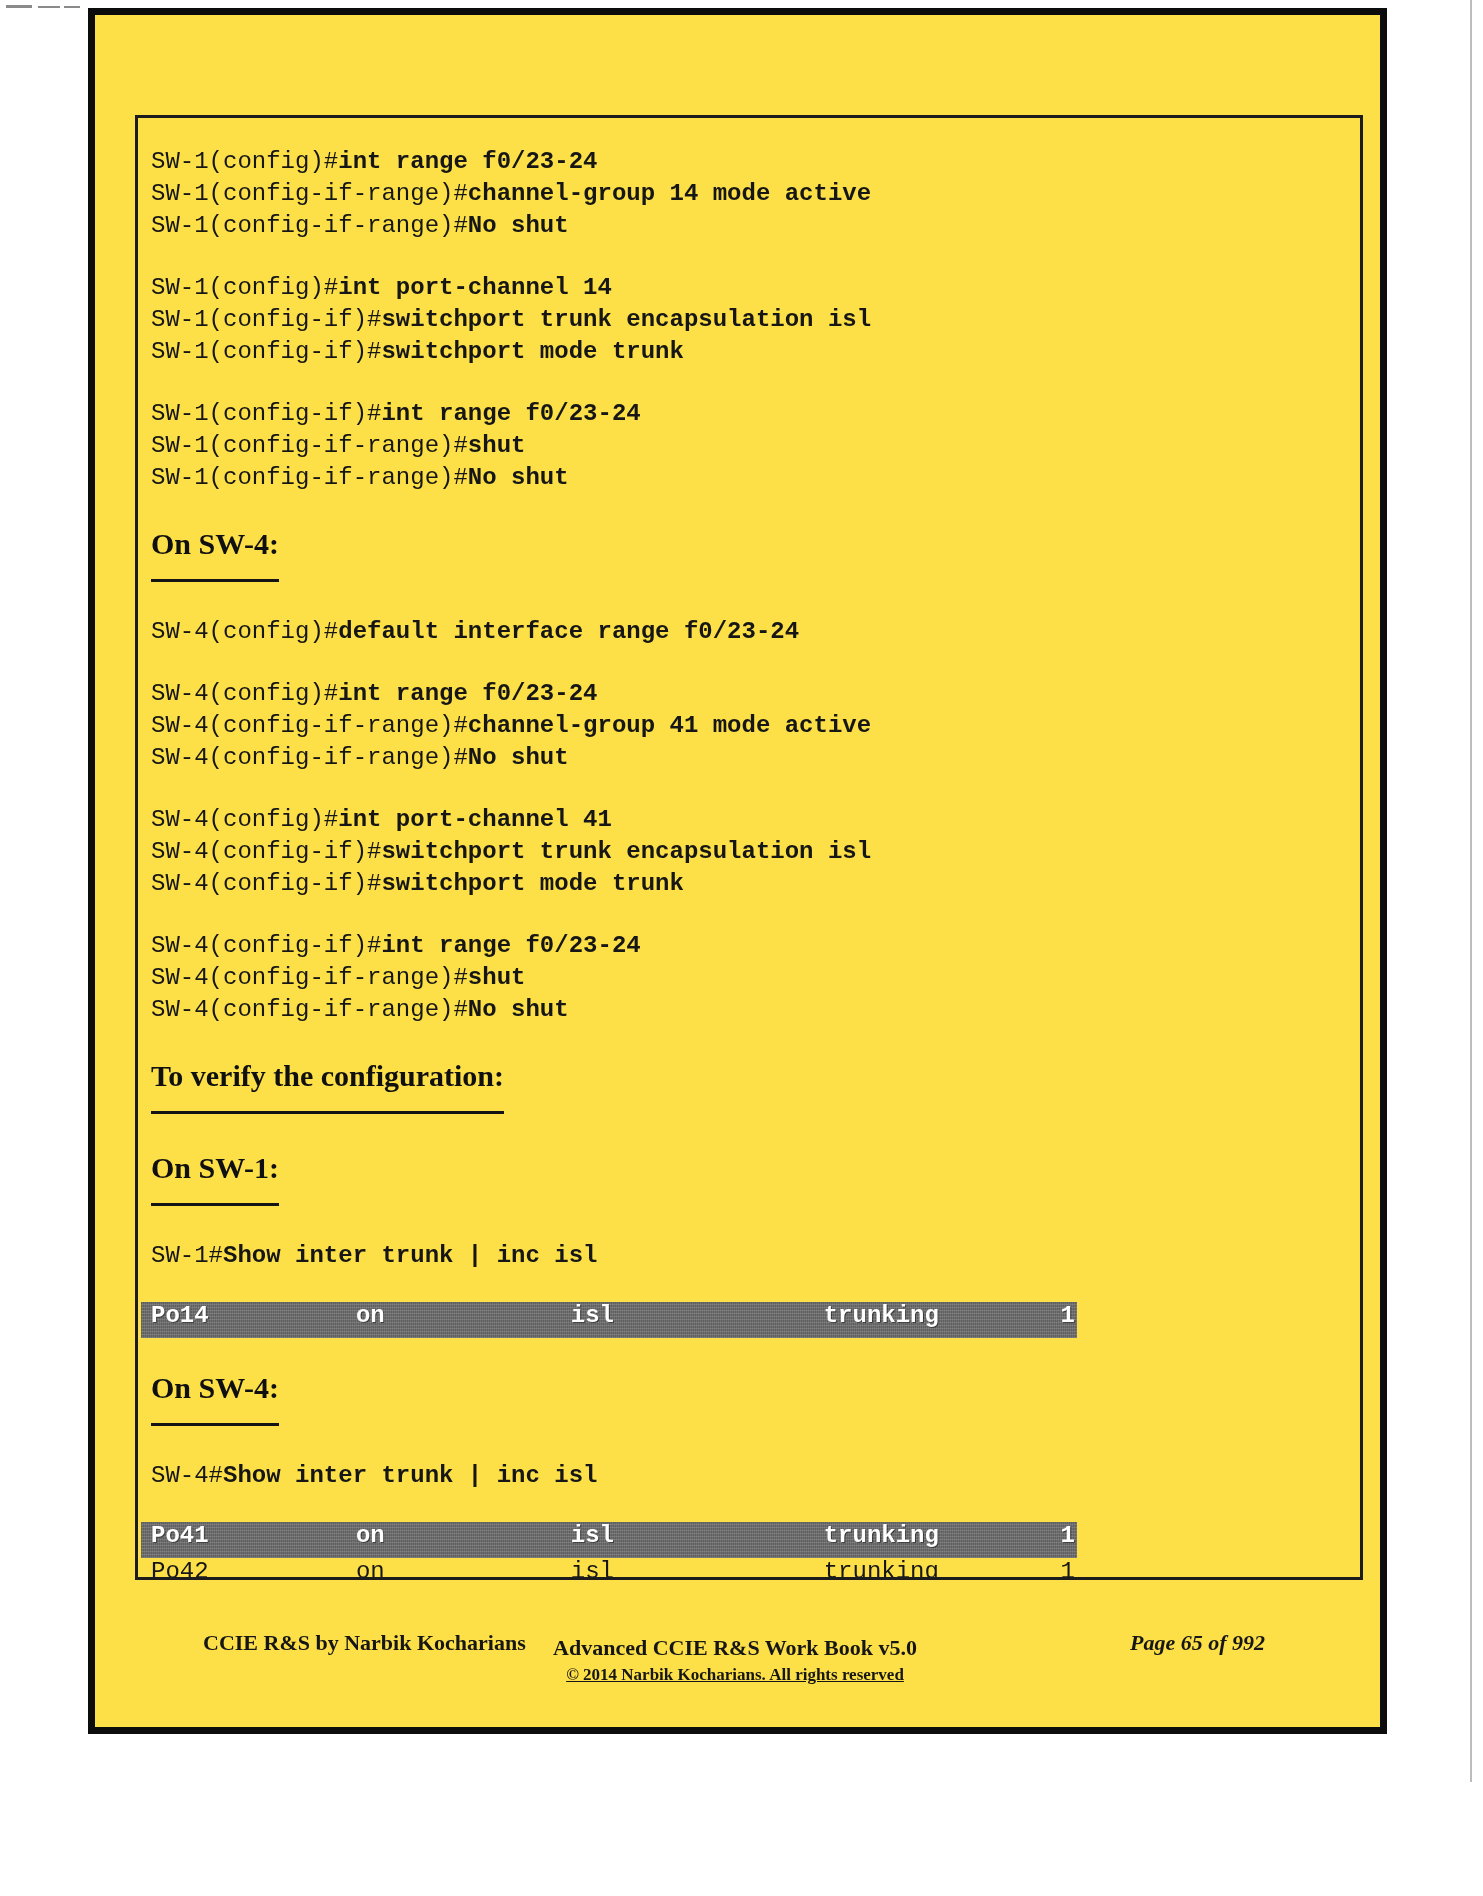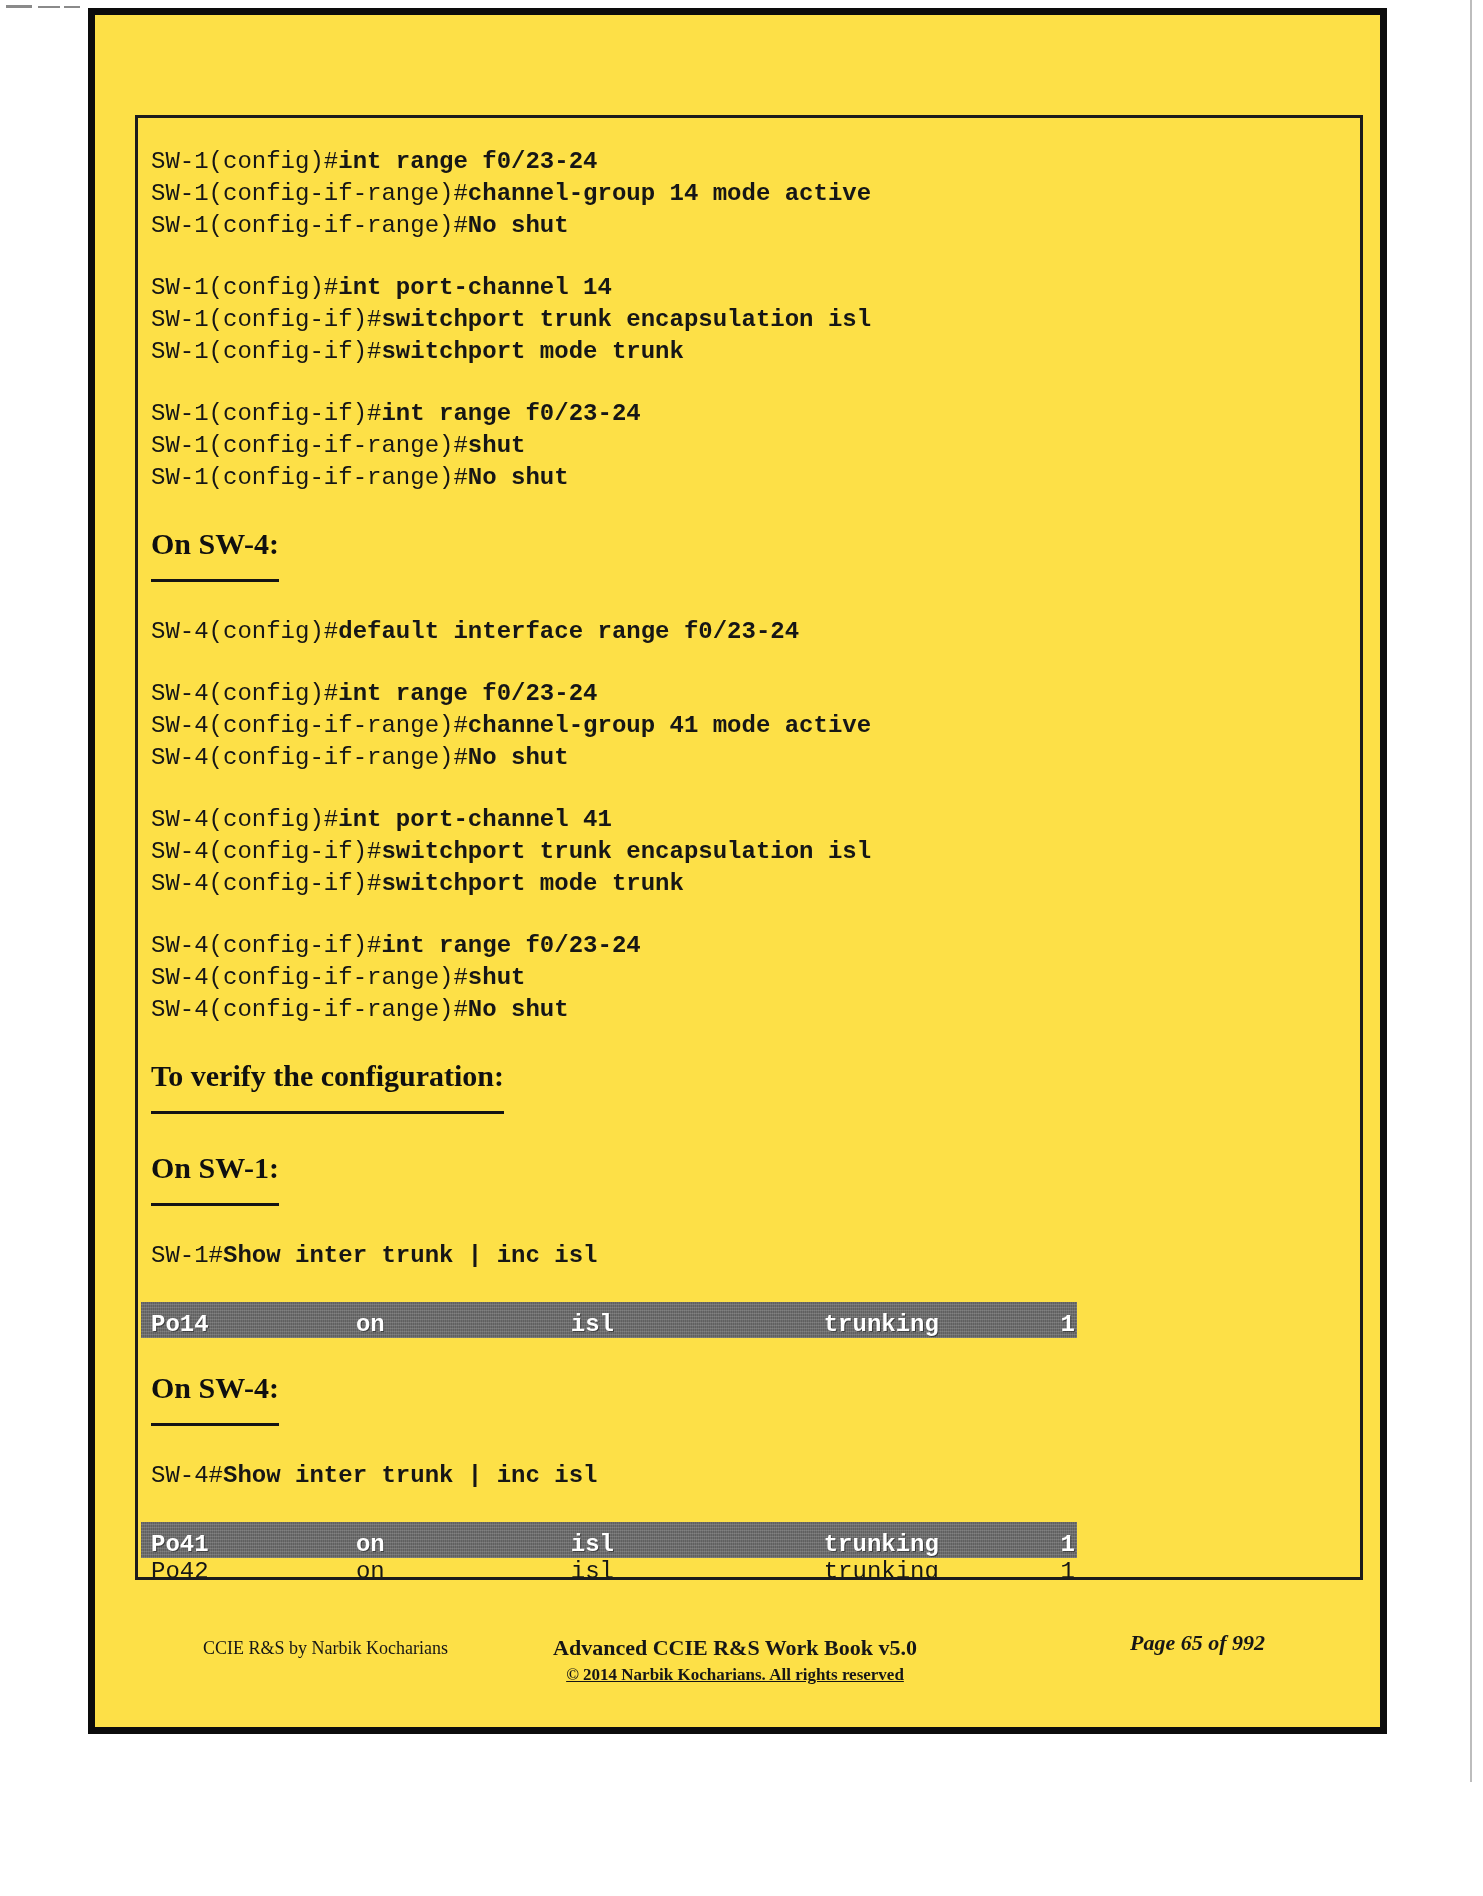--- a/index.html
+++ b/index.html
@@ -28,37 +28,37 @@
   .cli-command { font-weight:700; }
 
   
   .heading { margin:6px 0 34px 0; line-height:39px; }
   .heading span { display:inline-block; font-family:"Liberation Serif", serif;
                   font-size:30px; font-weight:700; color:#101010;
                   border-bottom:3px solid #141414; padding-bottom:16px; }
 
   
   .trunk-table { margin:0 0 30px -10px; width:936px; }
-  .trow { display:flex; align-items:flex-end; font-family:"Liberation Mono", monospace;
+  .trow { display:flex; align-items:flex-start; font-family:"Liberation Mono", monospace;
           font-size:24px; line-height:27px; padding-left:10px; color:var(--ink); }
   .trow.hl { background-color:var(--hl-bg);
              background-image:
                repeating-linear-gradient(0deg,  rgba(255,255,255,.13) 0 1px, transparent 1px 3px),
                repeating-linear-gradient(90deg, rgba(0,0,0,.14) 0 1px, transparent 1px 2px);
              color:var(--hl-fg); height:36px; font-weight:700;
              text-shadow:1px 1px 0 rgba(0,0,0,.45); }
   .c-port   { width:205px; }
   .c-mode   { width:215px; }
   .c-encap  { width:253px; }
   .c-status { width:237px; }
   .c-vlan   { flex:1; text-align:right; padding-right:2px; }
 
   
   .footer { position:absolute; left:0; top:1626px; width:1483px; height:80px; }
-  .footer-author { position:absolute; left:203px; top:12px; font-size:18px; font-weight:400; }
+  .footer-author { position:absolute; left:203px; top:4px; font-size:22px; font-weight:700; }
   .footer-center { position:absolute; left:485px; top:0; width:500px; text-align:center;margin-top:9px; }
   .footer-book   { font-size:22px; font-weight:700; }
   .footer-copy   { font-size:17px; font-weight:700; margin-top:4px;text-decoration:underline; }
   .footer-page   { position:absolute; left:1130px; top:4px; font-size:22px;
                    font-weight:700; font-style:italic; }
 </style>
 </head>
 <body>
 
 <div class="artifact" style="left:6px; top:5px; width:26px; height:3px;"></div>

